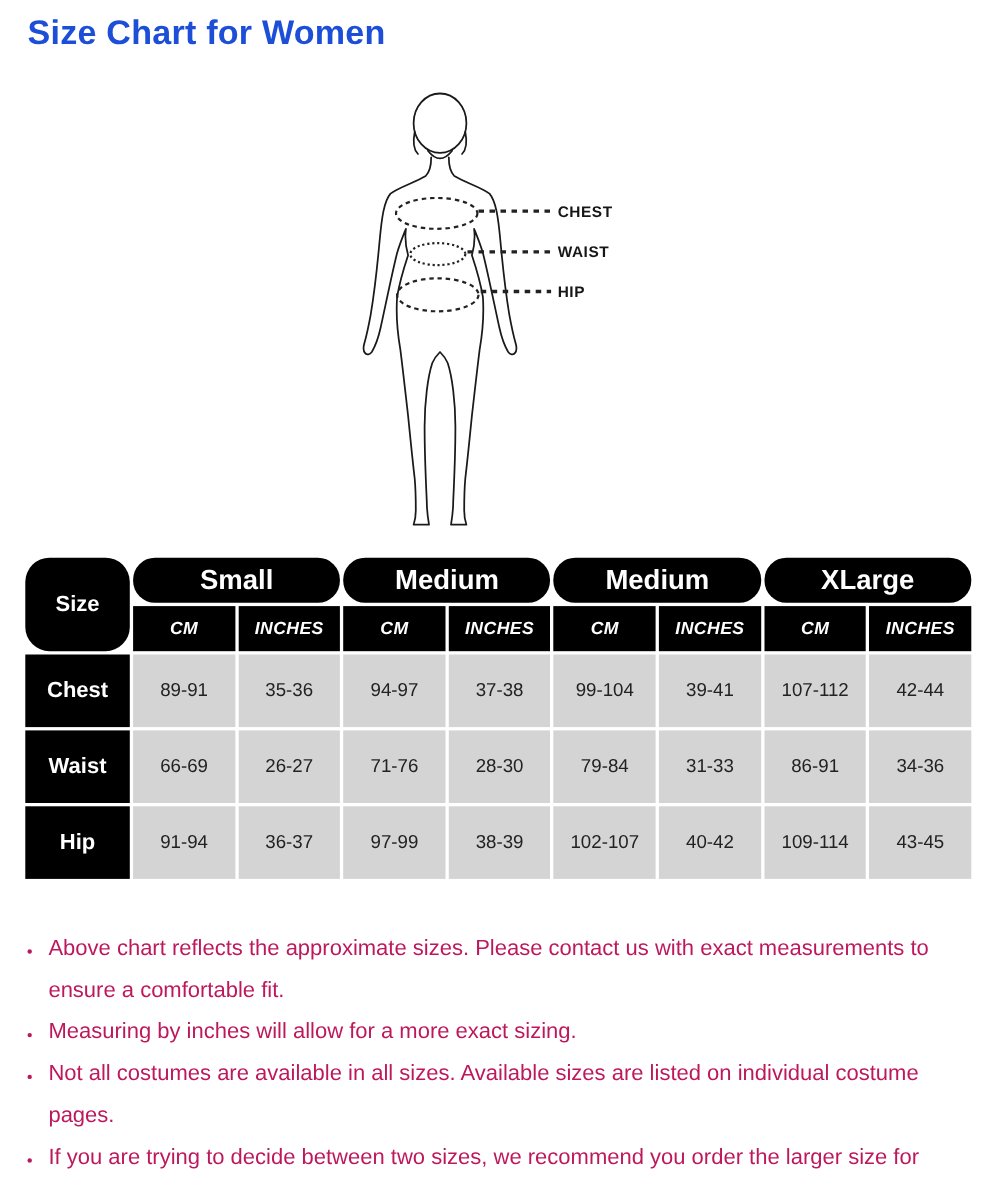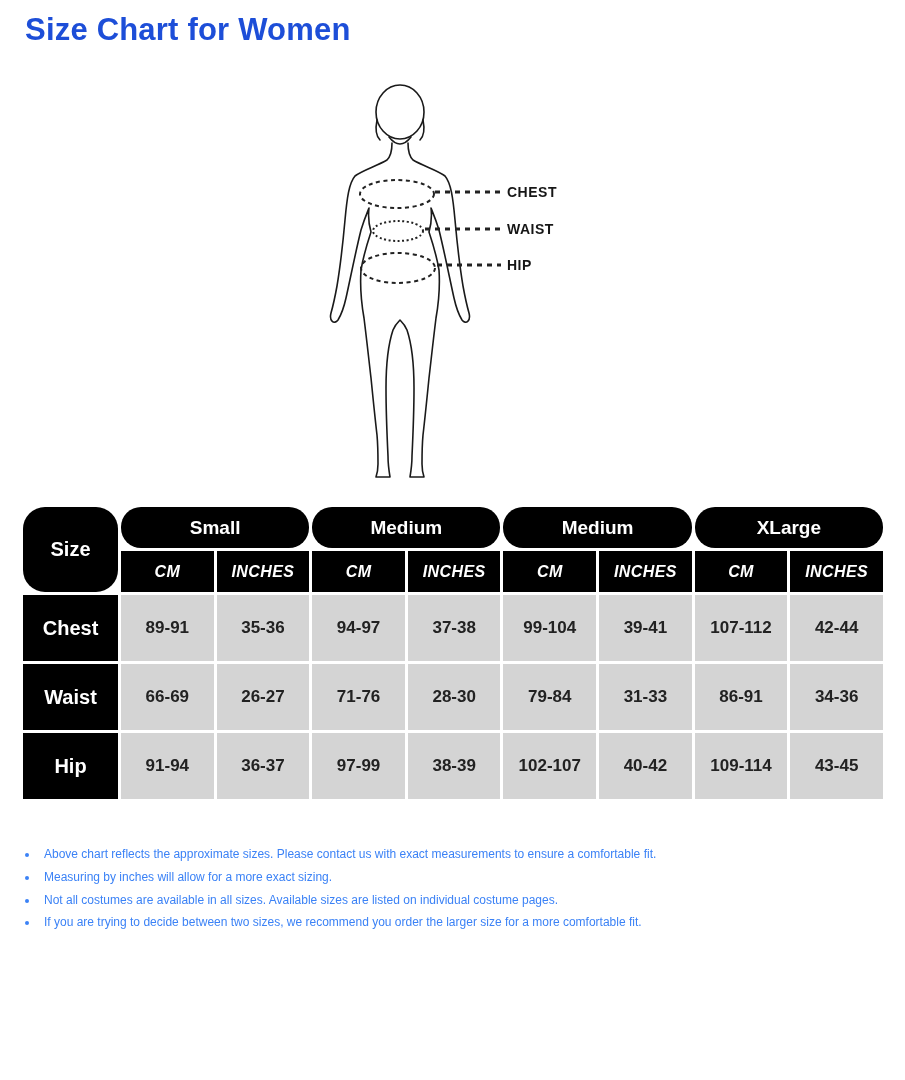--- a/index.html
+++ b/index.html
@@ -17,32 +17,32 @@
   .fig-label { font-family: "Liberation Sans", sans-serif; font-size: 14px;
     font-weight: bold; fill: #161616; letter-spacing: 0.5px; }
 
   
   .table-wrap { position: absolute; left: 20px; top: 504px; width: 866px; }
   table.size-chart { border-collapse: separate; border-spacing: 3px;
     table-layout: fixed; width: 866px; background: #ffffff; }
   table.size-chart th, table.size-chart td {
     text-align: center; vertical-align: middle; overflow: hidden; }
   table.size-chart th { background: #000000; color: #ffffff; font-weight: bold; }
-  th.grp   { font-size: 19px; height: 41px; border-radius: 20px; }
+  th.grp   { font-size: 25px; height: 41px; border-radius: 20px; }
   th.unit  { font-size: 16px; height: 41px; letter-spacing: 0.4px; font-style: italic; }
   th.corner{ font-size: 20px; border-radius: 22px; }
   th.rowlabel { font-size: 20px; }
   table.size-chart td { background: #d4d4d4; color: #222222;
-    font-size: 17px; font-weight: bold; height: 66px; }
+    font-size: 17px; font-weight: normal; height: 66px; }
 
   
   .notes { position: absolute; left: 24px; top: 833px; width: 828px; }
   .notes-heading { font-size: 21px; font-weight: normal; color: #101010; }
   .notes-list { list-style: disc; margin-top: 10px; padding-left: 15px; }
-  .notes-list li { padding-left: 5px; font-size: 12px; color: #3b82f6;
+  .notes-list li { padding-left: 5px; font-size: 20px; color: #be185d;
     line-height: 1.9; }
   .notes-list li::marker { font-size: 12px; }
 </style>
 </head>
 <body>
 
 <h1 class="page-title">Size Chart for Women</h1>
 
 <div class="figure-wrap">
   <svg width="245" height="405" viewBox="0 0 245 405" xmlns="http://www.w3.org/2000/svg">

